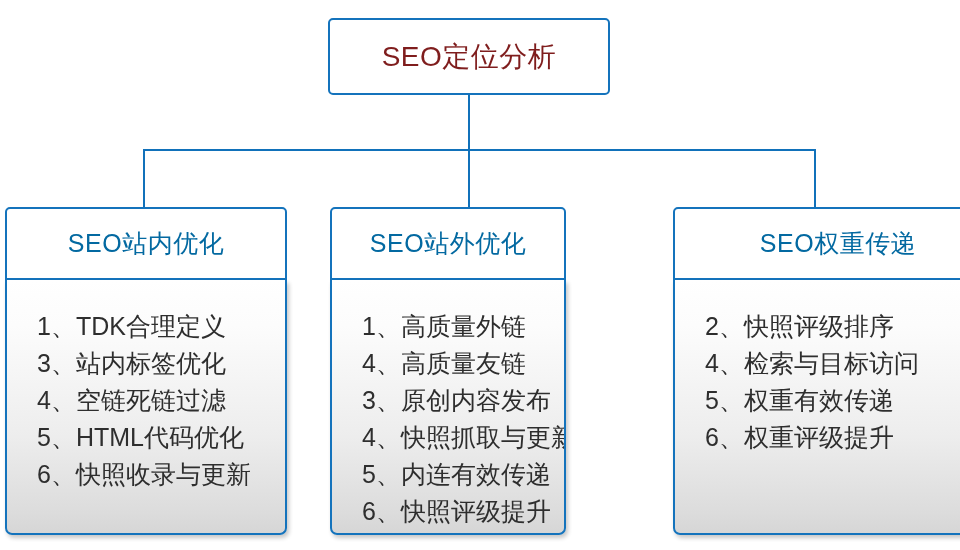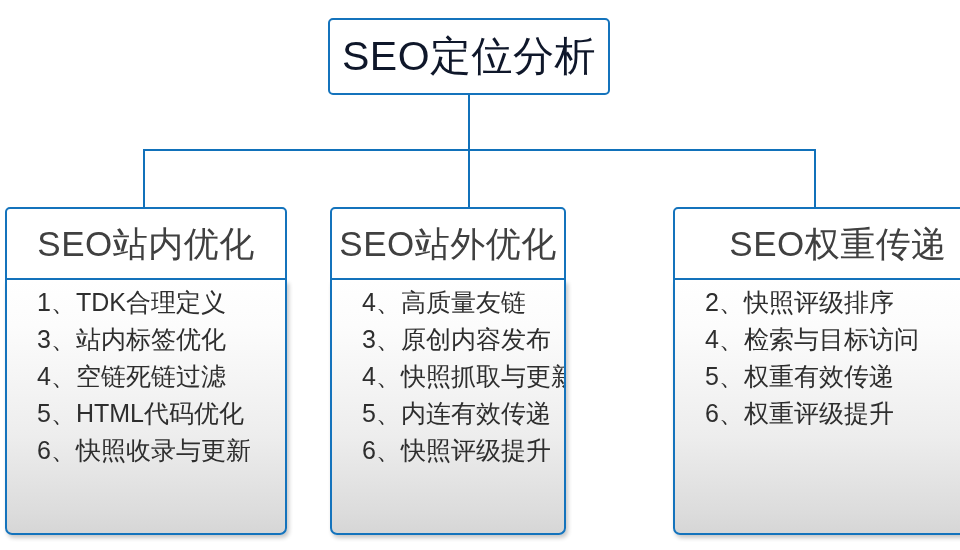--- a/index.html
+++ b/index.html
@@ -28,22 +28,22 @@
     height: 77px;
     box-sizing: border-box;
     border: 2px solid #1473bc;
     border-radius: 5px;
     background: #ffffff;
     display: flex;
     align-items: center;
     justify-content: center;
   }
   .root-title {
-    font-size: 41px;
-    color: #0f172a;
+    font-size: 28px;
+    color: #7f1d1d;
     letter-spacing: 0.5px;
     line-height: 1;
     text-align: center;
   }
 
   
   .conn {
     position: absolute;
     background: #1171ba;
   }
@@ -66,36 +66,36 @@
     box-sizing: border-box;
     height: 73px;
     border: 2px solid #1473bc;
     border-radius: 5px 5px 0 0;
     background: #ffffff;
     display: flex;
     align-items: center;
     justify-content: center;
   }
   .branch-header-title {
-    font-size: 35px;
-    color: #404040;
+    font-size: 25px;
+    color: #0369a1;
     line-height: 1;
     letter-spacing: 0.5px;
     white-space: nowrap;
   }
 
   .branch-body {
     box-sizing: border-box;
     height: 255px;
     border: 2px solid #1473bc;
     border-top: none;
     border-radius: 0 0 7px 7px;
     background: linear-gradient(to bottom, #ffffff 0%, #fcfcfc 18%, #ededed 62%, #dcdcdc 92%, #d6d6d6 100%);
     box-shadow: 2px 3px 4px rgba(0,0,0,0.22);
-    padding: 4px 0 0 0;
+    padding: 28px 0 0 0;
     overflow: hidden;
   }
   .branch-list {
     list-style: none;
     margin: 0;
     padding: 0 0 0 30px;
   }
   .branch-list li {
     font-size: 25px;
     color: #2e2e2e;
@@ -132,20 +132,21 @@
       </ul>
     </div>
   </div>
 
   <div class="branch branch-mid">
     <div class="branch-header">
       <span class="branch-header-title">SEO站外优化</span>
     </div>
     <div class="branch-body">
       <ul class="branch-list">
+        <li>1、高质量外链</li>
         <li>4、高质量友链</li>
         <li>3、原创内容发布</li>
         <li>4、快照抓取与更新</li>
         <li>5、内连有效传递</li>
         <li>6、快照评级提升</li>
       </ul>
     </div>
   </div>
 
   <div class="branch branch-right">

